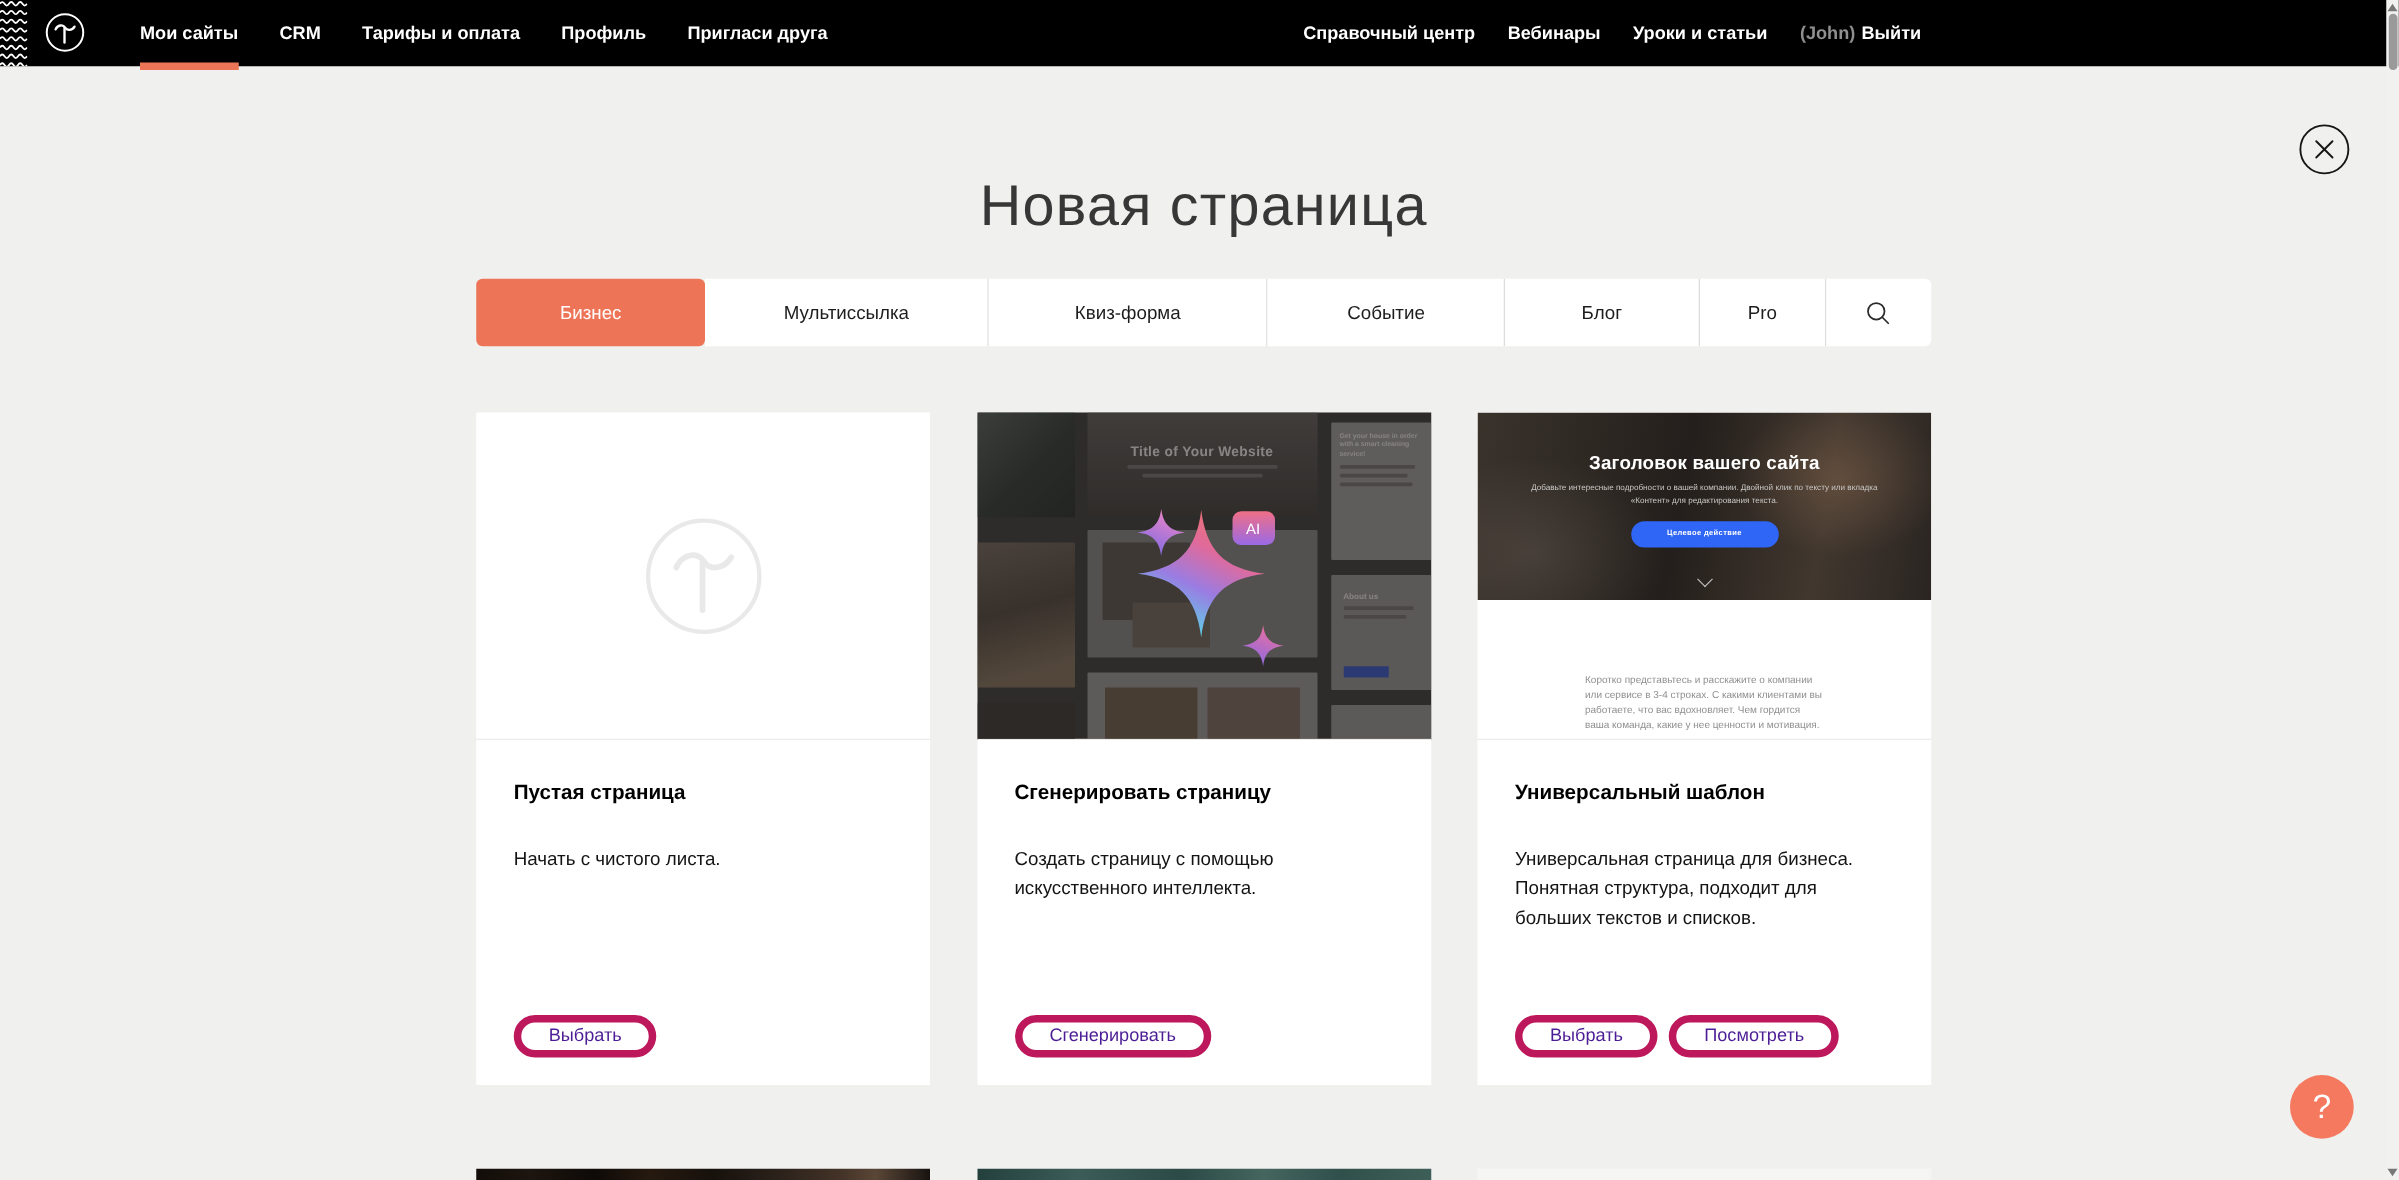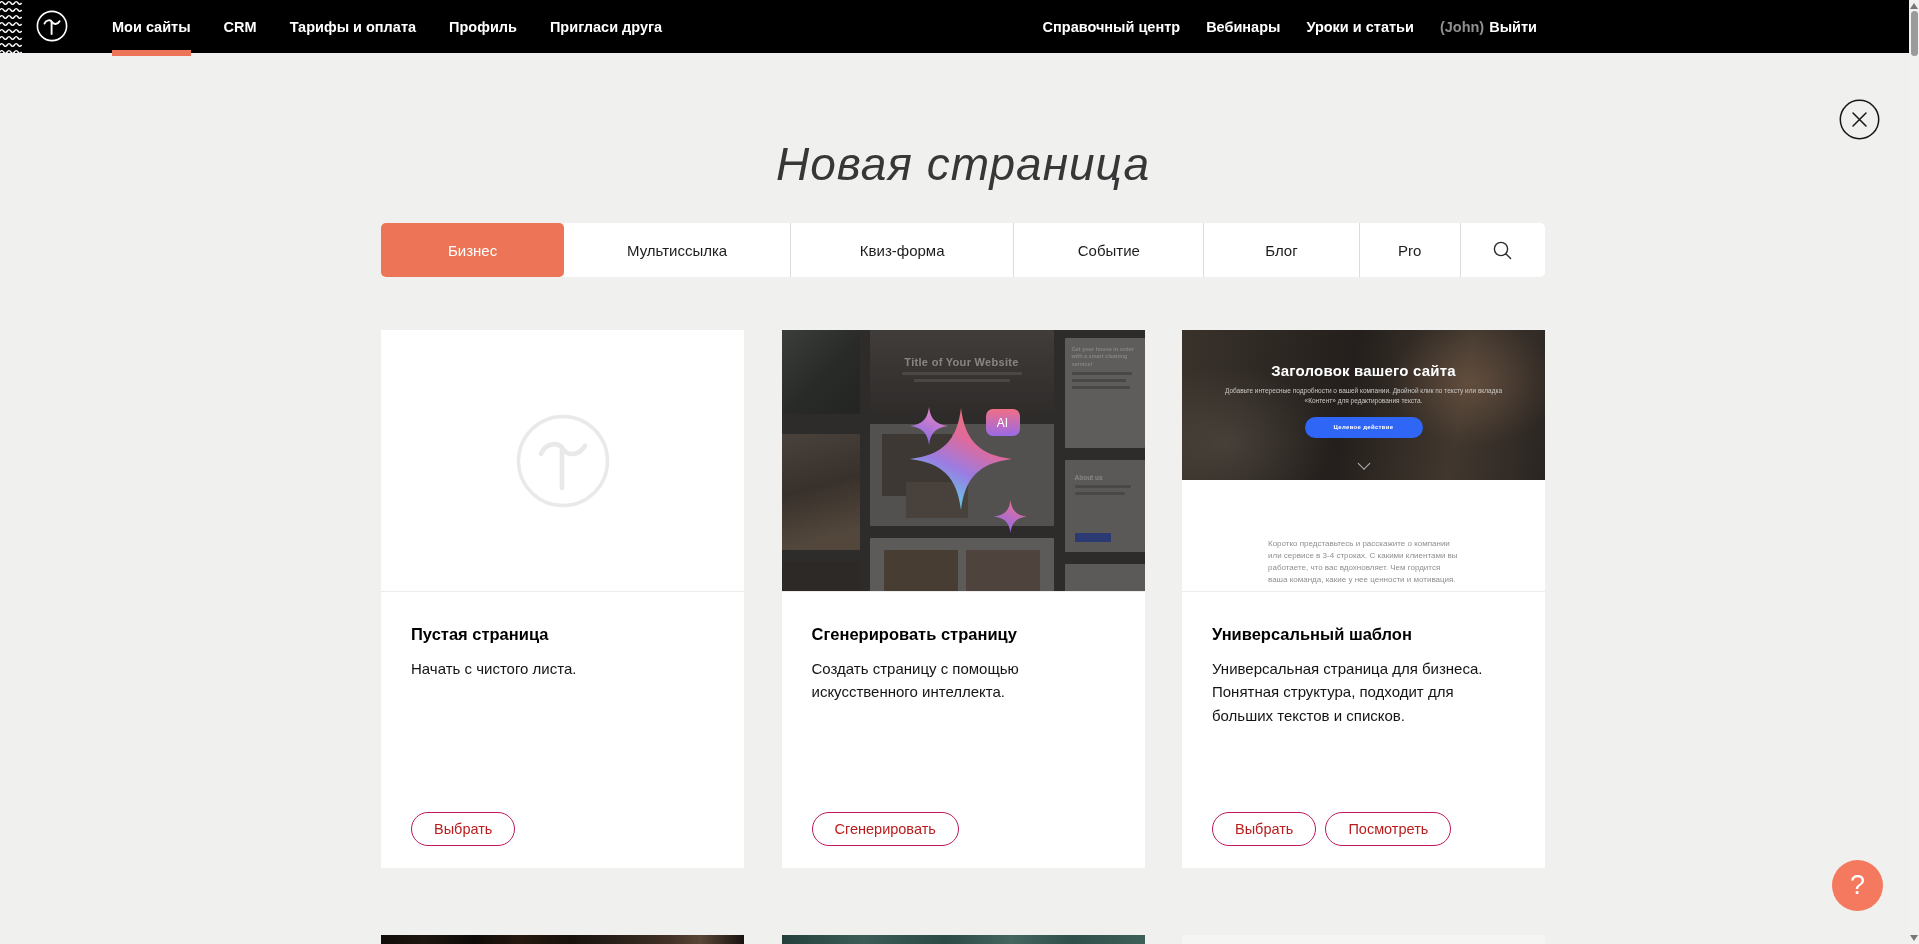--- a/index.html
+++ b/index.html
@@ -40,45 +40,45 @@
   .sb-up { position:absolute; top:3px; left:1px; width:0; height:0;
     border-left:4px solid transparent; border-right:4px solid transparent; border-bottom:6px solid #787878; cursor:pointer; }
   .sb-thumb { position:absolute; top:11px; left:1.5px; width:7px; height:45px; background:#9a9a9a; border-radius:4px; cursor:pointer; }
   .sb-down { position:absolute; bottom:3px; left:1px; width:0; height:0;
     border-left:4px solid transparent; border-right:4px solid transparent; border-top:6px solid #787878; cursor:pointer; }
 
   
   .content { position:absolute; left:381px; top:53px; width:1164px; }
   .page-title {
     margin-top:84px; text-align:center; font-size:46px; font-weight:300;
-    letter-spacing:1px; color:#373737;font-style:italic;
+    letter-spacing:1px; color:#373737;
   }
   .page-subtitle { margin-top:42px; text-align:center; font-size:19px; color:#4c4c4c; }
 
   
   .tabs { margin-top:32px; display:flex; height:54px; border-radius:5px; }
   .tab {
     background:#fff; border-right:1px solid #dcdcdc; display:flex; align-items:center; justify-content:center;
     font-size:15px; color:#1d1d1d; white-space:nowrap; cursor:pointer;
   }
   .tab:first-child { border-radius:5px 0 0 5px; }
   .tab:last-child { border-right:none; border-radius:0 5px 5px 0; }
   .tab.active { background:#ee7457; color:#fff; border-radius:5px; border-right:none; }
 
   
   .cards { margin-top:53px; display:flex; gap:37.5px; }
   .card { width:363px; height:538px; background:#fff; display:flex; flex-direction:column; }
   .card-preview { height:262px; border-bottom:1px solid #ececec; position:relative; overflow:hidden; flex:none; }
-  .card-body { flex:1; padding:33px 30px 22px 30px; display:flex; flex-direction:column; }
+  .card-body { flex:1; padding:33px 30px 22px 30px; display:flex; flex-direction:column;gap:19px; }
   .card-title { font-size:16.5px; font-weight:bold; color:#000; }
   .card-desc { margin-top:13px; font-size:15px; line-height:1.55; color:#141414; }
   .card-actions { margin-top:auto; display:flex; gap:9px; }
   .btn-pill {
-    height:34px; padding:0 22px; border:1px solid #be185d; border-radius:17px; background:#fff;
-    font-size:14.5px; color:#b91c1c; display:inline-flex; align-items:center; cursor:pointer;
+    height:34px; padding:0 22px; border:6px solid #be185d; border-radius:17px; background:#fff;
+    font-size:14.5px; color:#4c1d95; display:inline-flex; align-items:center; cursor:pointer;
     font-family:"Liberation Sans", sans-serif; white-space:nowrap;
   }
 
   
   .blank-logo { position:absolute; left:50%; top:50%; transform:translate(-50%,-50%); width:96px; height:96px; }
 
   
   .ai-preview { background:#3f3d3b; }
   .t { position:absolute; border-radius:1px; overflow:hidden; }
   .tile-text-title { color:#d8d5d2; font-size:11px; text-align:center; margin-top:26px; font-weight:bold; letter-spacing:0.3px; }

